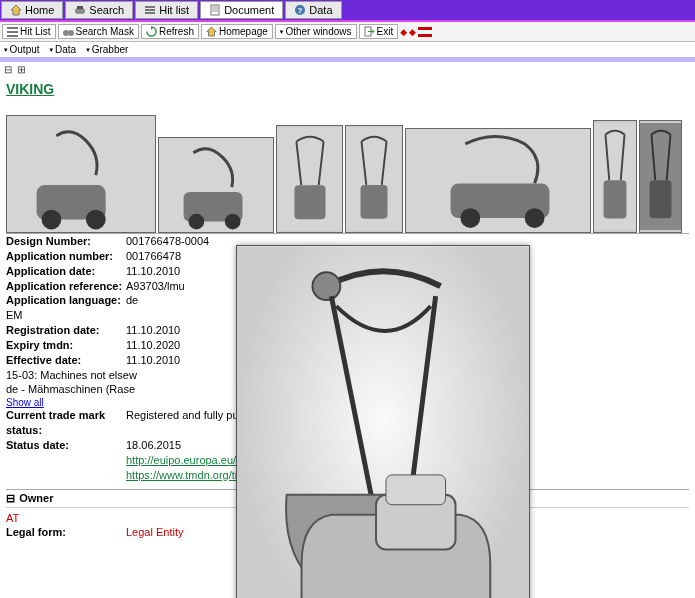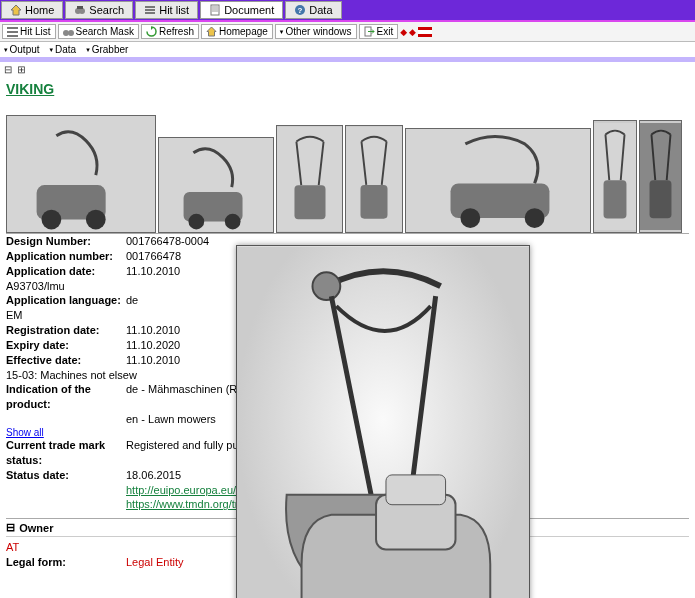--- a/index.html
+++ b/index.html
@@ -242,51 +242,47 @@
         </div>
         <div class="row">
           <span class="lbl">Application number:</span>
           <span class="val">001766478</span>
         </div>
         <div class="row">
           <span class="lbl">Application date:</span>
           <span class="val">11.10.2010</span>
         </div>
         <div class="row">
+          <span class="lbl">Application reference:</span>
           <span class="val">A93703/lmu</span>
         </div>
         <div class="row">
           <span class="lbl">Application language:</span>
           <span class="val">de</span>
         </div>
         <div class="row">
           <span class="val">EM</span>
         </div>
         <div class="row">
           <span class="lbl">Registration date:</span>
           <span class="val">11.10.2010</span>
         </div>
         <div class="row">
-          <span class="lbl">Expiry date:</span>
+          <span class="lbl">Expiry tmdn:</span>
           <span class="val">11.10.2020</span>
         </div>
         <div class="row">
           <span class="lbl">Effective date:</span>
           <span class="val">11.10.2010</span>
         </div>
         <div class="row">
           <span class="val">15-03: Machines not elsew</span>
         </div>
         <div class="row">
-          <span class="lbl">Indication of the product:</span>
           <span class="val">de - Mähmaschinen (Rase</span>
-        </div>
-        <div class="row">
-          <span class="lbl"></span>
-          <span class="val">en - Lawn mowers</span>
         </div>
         <div class="showall">Show all</div>
         <div class="row">
           <span class="lbl">Current trade mark status:</span>
           <span class="val">Registered and fully publis</span>
         </div>
         <div class="row">
           <span class="lbl">Status date:</span>
           <span class="val">18.06.2015</span>
         </div>

